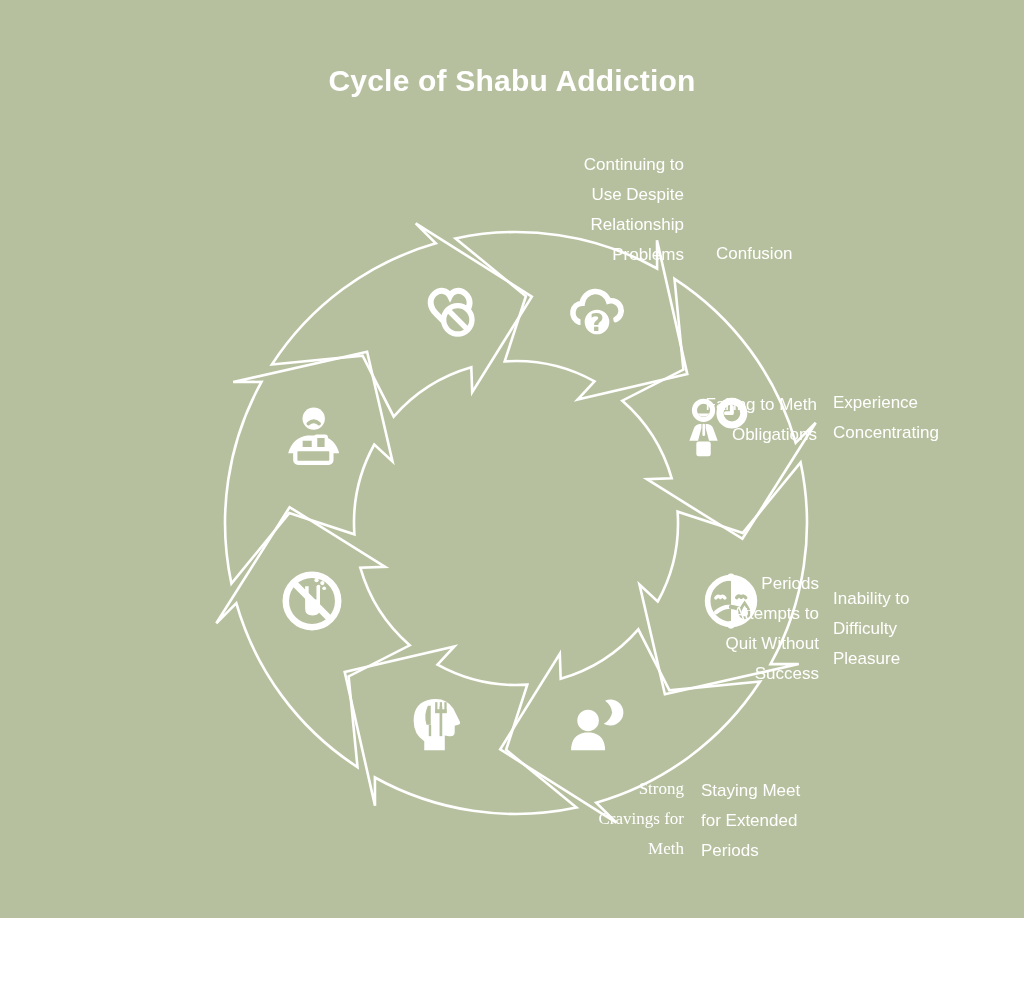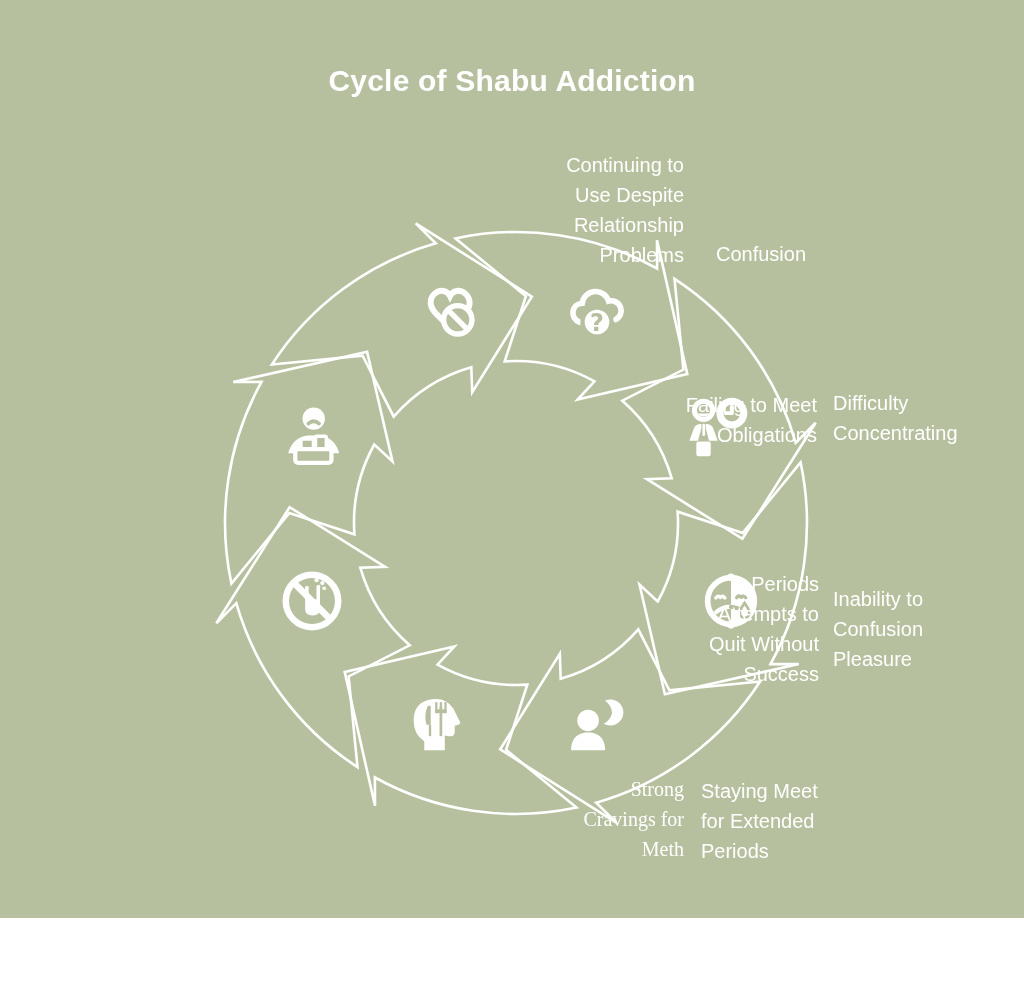--- a/index.html
+++ b/index.html
@@ -12,21 +12,21 @@
   .title{
     position:absolute;left:0;right:0;top:64px;
     margin:0;text-align:center;
     font-size:30px;font-weight:bold;color:#fff;
     letter-spacing:.2px;
   }
   .ring{position:absolute;left:0;top:0;}
   .cycle-label{
     position:absolute;
     color:#fff;
-    font-size:20px;line-height:30px;
+    font-size:17px;line-height:30px;
     white-space:pre-line;
   }
   .cycle-label.align-right{text-align:right;}
   .icon-box{
     position:absolute;width:68px;height:68px;
   }
   .icon-box svg{width:100%;height:100%;display:block;}
 </style>
 </head>
 <body>
@@ -68,37 +68,37 @@
           <circle cx="14.5" cy="11.5" r="6.4" fill="none" stroke="#ffffff" stroke-width="3.6"></circle>
           <path d="M10 13.8 A5.9 5.9 0 0 0 19 13.8 Z" fill="#ffffff"></path>
           <path d="M4.5 33 L7.8 24 Q8.8 21.6 11.8 21.2 L13 21.1 L13 24 L10.6 33 Z" fill="#ffffff"></path>
           <path d="M24.5 33 L21.2 24 Q20.2 21.6 17.2 21.2 L16 21.1 L16 24 L18.4 33 Z" fill="#ffffff"></path>
           <rect x="13.7" y="21" width="1.9" height="8.6" rx="0.9" fill="#ffffff"></rect>
           <rect x="9.4" y="33.6" width="10.2" height="10.4" rx="1.6" fill="#ffffff"></rect>
           <circle cx="34.5" cy="13.5" r="8.4" fill="none" stroke="#ffffff" stroke-width="5"></circle>
           <path d="M34.5 13.5 L34.5 9.2 M34.5 13.5 L30.3 13.5" stroke="#ffffff" stroke-width="2.8" stroke-linecap="round"></path>
         </svg>
       </div>
-      <div class="cycle-label" style="left: 833px; top: 388px;">Difficulty
+      <div class="cycle-label" style="left: 833px; top: 388px;">Experience
 Concentrating</div>
       <div class="icon-box" style="left: 697px; top: 567px;">
         <svg viewBox="0 0 48 48" xmlns="http://www.w3.org/2000/svg">
           <path d="M24 7.5 A16.5 16.5 0 0 1 24 40.5 Z" fill="#ffffff"></path>
           <circle cx="24" cy="24" r="16.5" fill="none" stroke="#ffffff" stroke-width="4"></circle>
           <circle cx="24" cy="7.2" r="2.7" fill="#ffffff"></circle>
           <circle cx="24" cy="40.8" r="2.7" fill="#ffffff"></circle>
           <path d="M13.3 21.8 Q14.9 19.6 16.5 21.5 M16.5 21.5 Q18.1 19.6 19.7 21.8" fill="none" stroke="#ffffff" stroke-width="2.4" stroke-linecap="round"></path>
           <path d="M28 21.6 Q29.6 19.5 31.2 21.4 M31.2 21.4 Q32.8 19.5 34.4 21.7" fill="none" stroke="#b6c09e" stroke-width="2.4" stroke-linecap="round"></path>
           <path d="M13.5 31.8 Q18.5 27.6 24 28.2" fill="none" stroke="#ffffff" stroke-width="3" stroke-linecap="round"></path>
           <path d="M24 28.2 Q29.5 28.8 32.8 31.8" fill="none" stroke="#b6c09e" stroke-width="3" stroke-linecap="round"></path>
           <path d="M33.6 25.4 Q37 30.2 37 32.4 A3.4 3.4 0 0 1 30.2 32.4 Q30.2 30.2 33.6 25.4 Z" fill="#ffffff" stroke="#b6c09e" stroke-width="2"></path>
         </svg>
       </div>
       <div class="cycle-label" style="left: 833px; top: 584px;">Inability to
-Confusion
+Difficulty
 Pleasure</div>
       <div class="icon-box" style="left: 564px; top: 690px;">
         <svg viewBox="0 0 48 48" xmlns="http://www.w3.org/2000/svg">
           <circle cx="17" cy="21.5" r="7.6" fill="#ffffff"></circle>
           <path d="M5 42.5 Q5 31.5 15 30 L19 30 Q29 31.5 29 42.5 Z" fill="#ffffff"></path>
           <path d="M29 7.5 A9.2 9.2 0 1 1 28 23.8 A11.8 11.8 0 0 0 34 16 A11.8 11.8 0 0 0 29 7.5 Z" fill="#ffffff"></path>
         </svg>
       </div>
       <div class="cycle-label" style="left: 701px; top: 776px;">Staying Meet
 for Extended
@@ -137,16 +137,16 @@
       <div class="icon-box" style="left: 279px; top: 403px;">
         <svg viewBox="0 0 48 48" xmlns="http://www.w3.org/2000/svg">
           <circle cx="24.5" cy="11" r="7.9" fill="#ffffff"></circle>
           <path d="M20.7 14.5 Q24.5 11.3 28.3 14.5" fill="none" stroke="#b6c09e" stroke-width="2.6" stroke-linecap="round"></path>
           <path d="M6.5 35.5 Q9.5 24.5 20 23 L29 23 Q39.5 24.5 42.5 35.5 Z" fill="#ffffff"></path>
           <rect x="15.5" y="25.5" width="8.8" height="7.5" rx="1" fill="#b6c09e" stroke="#ffffff" stroke-width="2.4"></rect>
           <rect x="25.8" y="23.5" width="7.6" height="9.5" rx="1" fill="#b6c09e" stroke="#ffffff" stroke-width="2.4"></rect>
           <rect x="11.5" y="32.6" width="25.5" height="9.6" rx="2" fill="#b6c09e" stroke="#ffffff" stroke-width="3"></rect>
         </svg>
       </div>
-      <div class="cycle-label align-right" style="right: 207px; top: 390px;">Failing to Meet
+      <div class="cycle-label align-right" style="right: 207px; top: 390px;">Failing to Meth
 Obligations</div>
     </div>
 </div>
 
 </body></html>

